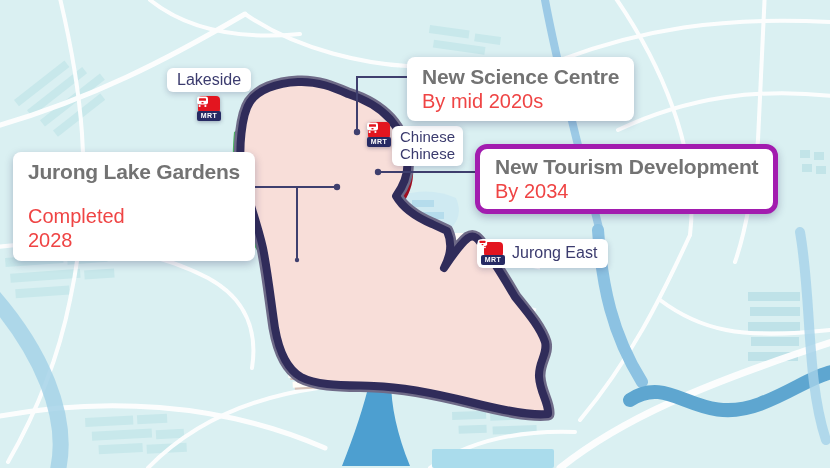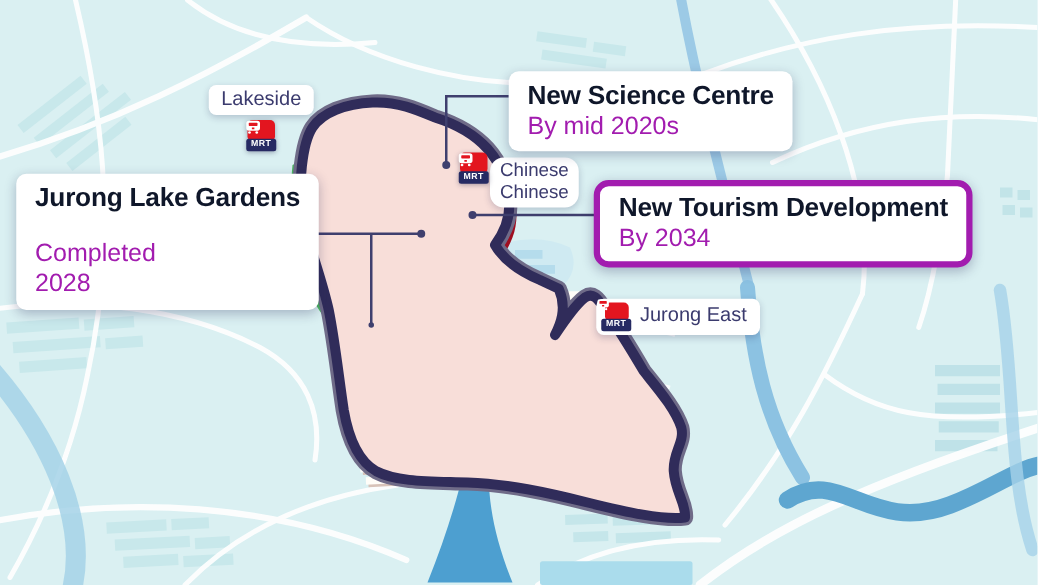--- a/index.html
+++ b/index.html
@@ -3,22 +3,22 @@
 <meta charset="utf-8">
 <style>
   html,body{margin:0;padding:0;}
   body{width:830px;height:468px;overflow:hidden;font-family:"Liberation Sans",sans-serif;}
   .stage{position:relative;width:830px;height:468px;background:#daf0f2;overflow:hidden;}
   .stage svg{position:absolute;left:0;top:0;}
 
   
   .callout{position:absolute;background:#fff;border-radius:8px;
            box-shadow:0 3px 9px rgba(30,30,80,.28);padding:8px 15px;z-index:5;}
-  .callout .title{font-weight:bold;font-size:21px;color:#0f172a;white-space:nowrap;letter-spacing:-.2px;}
-  .callout .sub{font-size:20px;color:#a21caf;line-height:1.22;white-space:nowrap;}
+  .callout .title{font-weight:bold;font-size:21px;color:#737373;white-space:nowrap;letter-spacing:-.2px;}
+  .callout .sub{font-size:20px;color:#ef4444;line-height:1.22;white-space:nowrap;}
   .callout.tourism{border:5px solid #a21caf;border-radius:12px;padding:6px 15px;}
   .callout.tourism .title{font-size:21px;}
 
   
   .pill{position:absolute;background:#fff;border-radius:6px;padding:3px 10px;
         font-size:16px;color:#3b3b6e;box-shadow:0 2px 6px rgba(30,30,80,.22);z-index:5;}
   .pill.two-line{line-height:1.12;font-size:15px;padding:3px 8px;}
   .pill.with-icon{display:flex;align-items:center;gap:8px;padding:3px 11px 3px 5px;}
 
   
@@ -289,42 +289,42 @@
       <svg width="13" height="12" viewBox="0 0 13 12">
           <rect x="1" y="0.5" width="11" height="8" rx="2.2" fill="#fff"></rect>
           <rect x="3" y="2.2" width="7" height="2.6" rx="0.6" fill="#e3151f"></rect>
           <rect x="5.5" y="6" width="2" height="1.4" fill="#e3151f"></rect>
           <circle cx="3.6" cy="10" r="1.1" fill="#fff"></circle>
           <circle cx="9.4" cy="10" r="1.1" fill="#fff"></circle>
         </svg>
     </div>
     <div class="mrt-band">MRT</div>
   </div>
-  <div class="pill two-line" style="left:392px;top:126px;border-radius:11px;">
+  <div class="pill two-line" style="left:392px;top:126px;">
     <div>Chinese</div>
     <div>Chinese</div>
   </div>
 
   <div class="pill with-icon" style="left:477px;top:239px;">
     <div class="mrt inline">
       <div class="mrt-box">
         <svg width="11" height="10" viewBox="0 0 13 12">
             <rect x="1" y="0.5" width="11" height="8" rx="2.2" fill="#fff"></rect>
             <rect x="3" y="2.2" width="7" height="2.6" rx="0.6" fill="#e3151f"></rect>
             <rect x="5.5" y="6" width="2" height="1.4" fill="#e3151f"></rect>
             <circle cx="3.6" cy="10" r="1.1" fill="#fff"></circle>
             <circle cx="9.4" cy="10" r="1.1" fill="#fff"></circle>
           </svg>
       </div>
       <div class="mrt-band">MRT</div>
     </div>
     <span>Jurong East</span>
   </div>
 
-  <div class="callout" style="left:13px;top:139px;">
+  <div class="callout" style="left:13px;top:152px;">
     <div class="title">Jurong Lake Gardens</div>
     <div class="sub" style="margin-top:20px;">
       <div>Completed</div>
       <div>2028</div>
     </div>
   </div>
 
   <div class="callout" style="left:407px;top:57px;">
     <div class="title">New Science Centre</div>
     <div class="sub">By mid 2020s</div>

